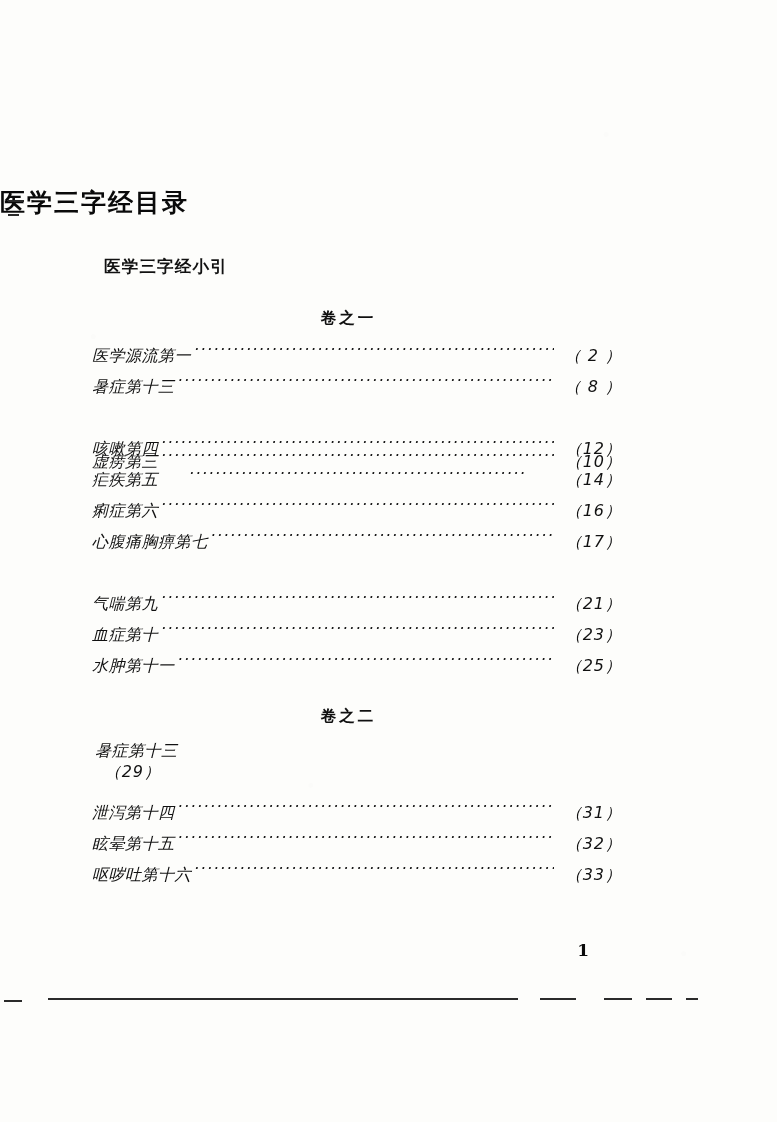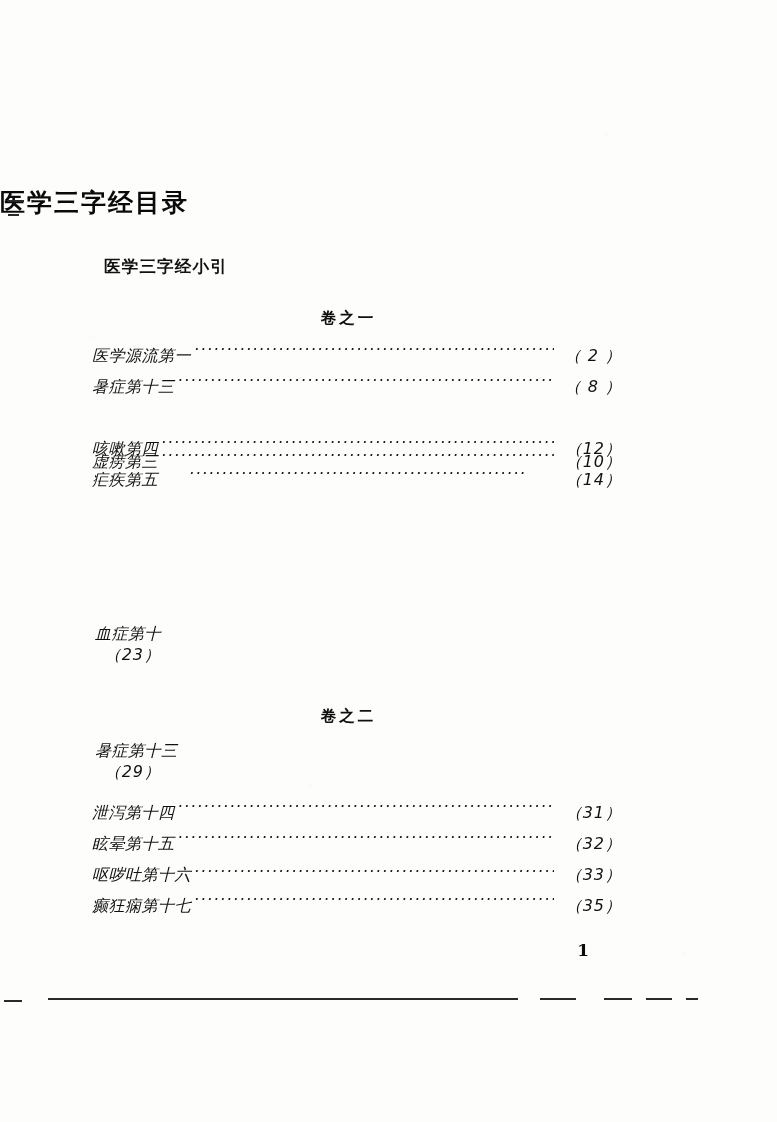--- a/index.html
+++ b/index.html
@@ -192,30 +192,50 @@
       <span class="leader"></span>
       <span class="page-num">（12）</span>
     </div>
 
     <div class="toc-entry" style="top:469px;gap:28px;">
       <span class="label">疟疾第五</span>
       <span class="leader"></span>
       <span class="page-num">（14）</span>
     </div>
 
-
-
-
-
-    <div class="toc-entry" style="top:624px;flex-direction:column;">
+    <div class="toc-entry" style="top:500px;">
+      <span class="label">痢症第六</span>
+      <span class="leader"></span>
+      <span class="page-num">（16）</span>
+    </div>
+
+    <div class="toc-entry" style="top:531px;">
+      <span class="label">心腹痛胸痹第七</span>
+      <span class="leader"></span>
+      <span class="page-num">（17）</span>
+    </div>
+
+
+    <div class="toc-entry" style="top:593px;">
+      <span class="label">气喘第九</span>
+      <span class="leader"></span>
+      <span class="page-num">（21）</span>
+    </div>
+
+    <div class="toc-entry" style="top:624px;">
       <span class="label">血症第十</span>
       <span class="leader"></span>
       <span class="page-num">（23）</span>
     </div>
 
+    <div class="toc-entry" style="top:655px;">
+      <span class="label">水肿第十一</span>
+      <span class="leader"></span>
+      <span class="page-num">（25）</span>
+    </div>
 
     <div class="volume-heading vol-2">卷之二</div>
 
 
     <div class="toc-entry" style="top:741px;flex-direction:column;">
       <span class="label">暑症第十三</span>
       <span class="leader"></span>
       <span class="page-num">（29）</span>
     </div>
 
@@ -224,31 +244,26 @@
       <span class="leader"></span>
       <span class="page-num">（31）</span>
     </div>
 
     <div class="toc-entry" style="top:833px;">
       <span class="label">眩晕第十五</span>
       <span class="leader"></span>
       <span class="page-num">（32）</span>
     </div>
 
-    <div class="toc-entry" style="top:864px;align-items:center;">
+    <div class="toc-entry" style="top:864px;">
       <span class="label">呕哕吐第十六</span>
       <span class="leader"></span>
       <span class="page-num">（33）</span>
     </div>
 
-    <div class="toc-entry" style="top:895px;">
-      <span class="label">癫狂痫第十七</span>
-      <span class="leader"></span>
-      <span class="page-num">（35）</span>
-    </div>
 
     <div class="folio">1</div>
 
     <div class="crop-mark mark-left-dash-1"></div>
     <div class="crop-mark mark-left-dash-2"></div>
     <div class="crop-mark mark-bottom-left"></div>
     <div class="rule-main"></div>
     <div class="rule-seg-a"></div>
     <div class="rule-seg-b"></div>
     <div class="rule-seg-c"></div>

